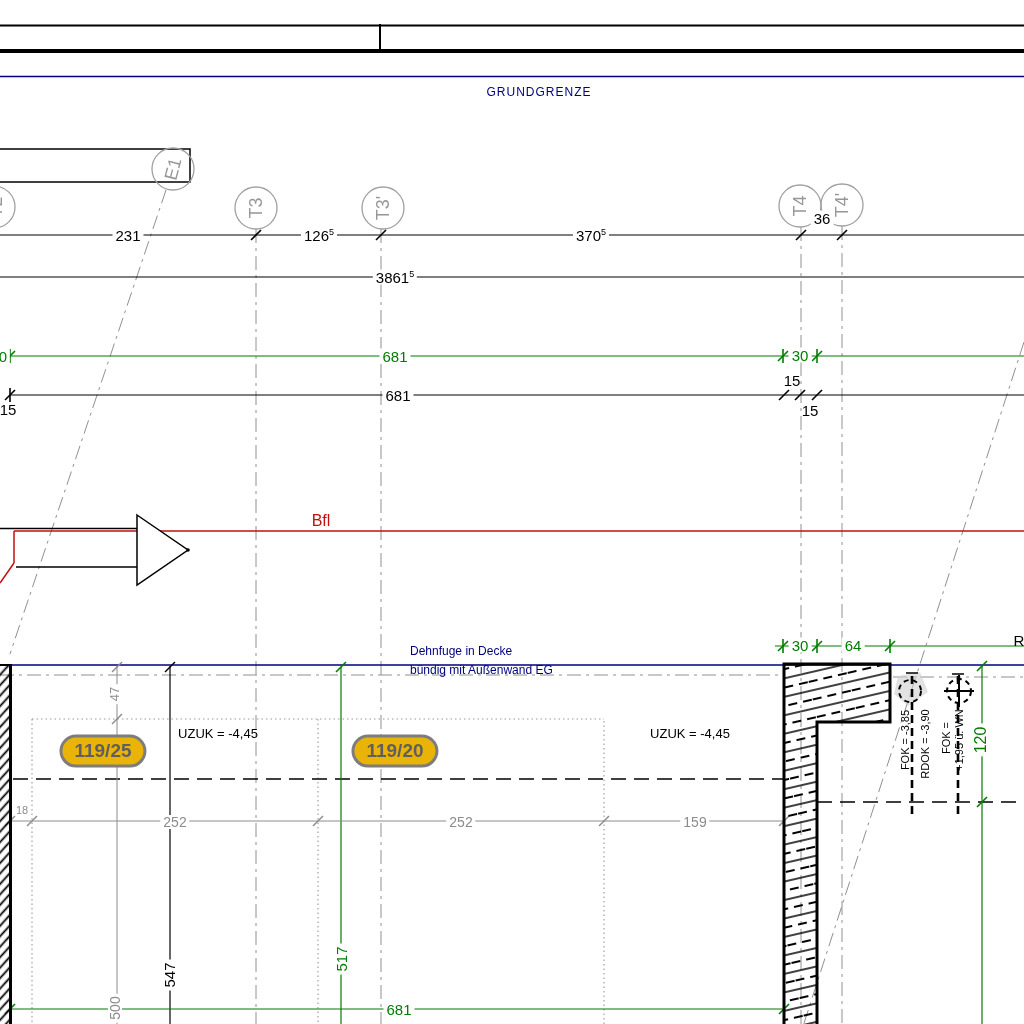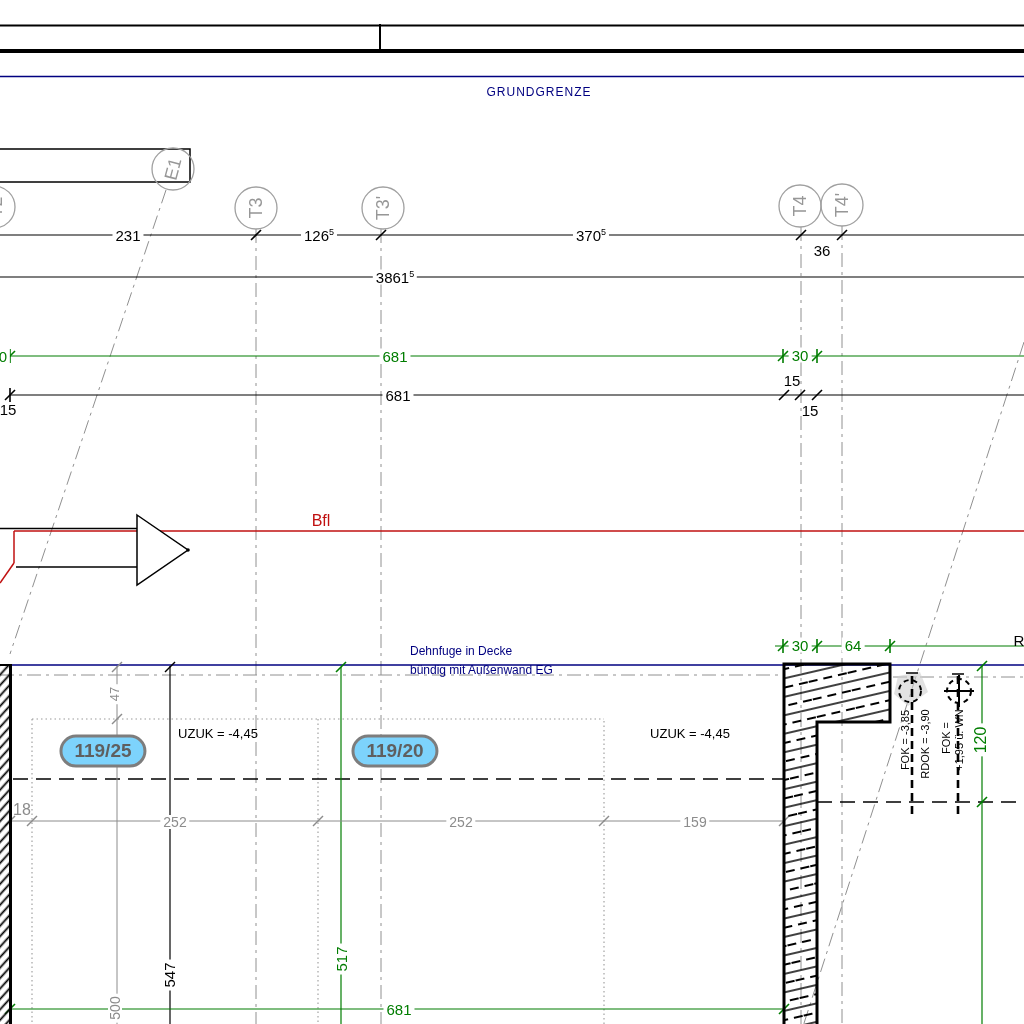--- a/index.html
+++ b/index.html
@@ -13,21 +13,21 @@
   .rotE1{transform:translate(-50%,-50%) rotate(-75deg);}
   .bg{background:#fff;padding:0 3px;}
   .blk{color:#000;font-size:15px;}
   .grn{color:#007d00;font-size:15px;}
   .gry{color:#8c8c8c;font-size:14px;}
   .navy{color:#000080;font-size:12px;}
   .red{color:#c01010;font-size:16px;}
   .axis{color:#979797;font-size:18px;}
   sup{font-size:9px;}
   .badge{position:absolute;transform:translate(-50%,-50%);border:3px solid #7d7d7d;
-         border-radius:20px;background:#7dd3fc;color:#5f5f5f;font-weight:bold;font-size:19px;
+         border-radius:20px;background:#eab308;color:#5f5f5f;font-weight:bold;font-size:19px;
          padding:3px 12px;line-height:1.1;}
   .small{font-size:11px;}
 </style>
 </head>
 <body>
 
 <div id="plan">
 
 <svg width="1024" height="1024" viewBox="0 0 1024 1024">
   <defs>
@@ -185,21 +185,21 @@
 <span class="txt axis rotE1" style="left:173px;top:145px;">E1</span>
 <span class="txt axis rot" style="left:-4px;top:183px;">T2</span>
 <span class="txt axis rot" style="left:256px;top:184px;">T3</span>
 <span class="txt axis rot" style="left:383px;top:184px;">T3'</span>
 <span class="txt axis rot" style="left:800px;top:182px;">T4</span>
 <span class="txt axis rot" style="left:842px;top:181px;">T4'</span>
 
 <span class="txt blk bg" style="left:128px;top:211px;">231</span>
 <span class="txt blk bg" style="left:319px;top:211px;"><span>126</span><sup>5</sup></span>
 <span class="txt blk bg" style="left:591px;top:211px;text-align:right;"><span>370</span><sup>5</sup></span>
-<span class="txt blk bg" style="left:822px;top:226px;">36</span>
+<span class="txt blk bg" style="left:822px;top:194px;">36</span>
 <span class="txt blk bg" style="left:395px;top:253px;"><span>3861</span><sup>5</sup></span>
 
 <span class="txt grn bg" style="left:3px;top:332px;">0</span>
 <span class="txt grn bg" style="left:395px;top:332px;">681</span>
 <span class="txt grn bg" style="left:800px;top:331px;">30</span>
 <span class="txt blk bg" style="left:398px;top:371px;">681</span>
 <span class="txt blk" style="left:8px;top:385px;">15</span>
 <span class="txt blk" style="left:792px;top:356px;">15</span>
 <span class="txt blk" style="left:810px;top:386px;">15</span>
 
@@ -213,21 +213,21 @@
 <span class="txt blk" style="left:1019px;top:616px;">R</span>
 <span class="txt grn bg rot" style="left:981px;top:716px;font-size:16px;">120</span>
 
 <span class="txt blk" style="left:218px;top:709px;font-size:13px;">UZUK = -4,45</span>
 <span class="txt blk" style="left:690px;top:709px;font-size:13px;">UZUK = -4,45</span>
 
 <div class="badge" style="left:103px;top:727px;">119/25</div>
 <div class="badge" style="left:395px;top:727px;">119/20</div>
 
 <span class="txt gry bg rot" style="left:114px;top:670px;font-size:13px;">47</span>
-<span class="txt gry" style="left:22px;top:786px;font-size:16px;">18</span>
+<span class="txt gry" style="left:22px;top:786px;font-size:11px;">18</span>
 <span class="txt gry bg" style="left:175px;top:798px;">252</span>
 <span class="txt gry bg" style="left:461px;top:798px;">252</span>
 <span class="txt gry bg" style="left:695px;top:798px;">159</span>
 
 <span class="txt blk rot small" style="left:905px;top:716px;">FOK = -3,85</span>
 <span class="txt blk rot small" style="left:925px;top:720px;">RDOK = -3,90</span>
 <span class="txt blk rot small" style="left:946px;top:714px;">FOK =</span>
 <span class="txt blk rot small" style="left:959px;top:716px;">+1,95 ü. WN</span>
 
 <span class="txt gry bg rot" style="left:115px;top:984px;">500</span>

